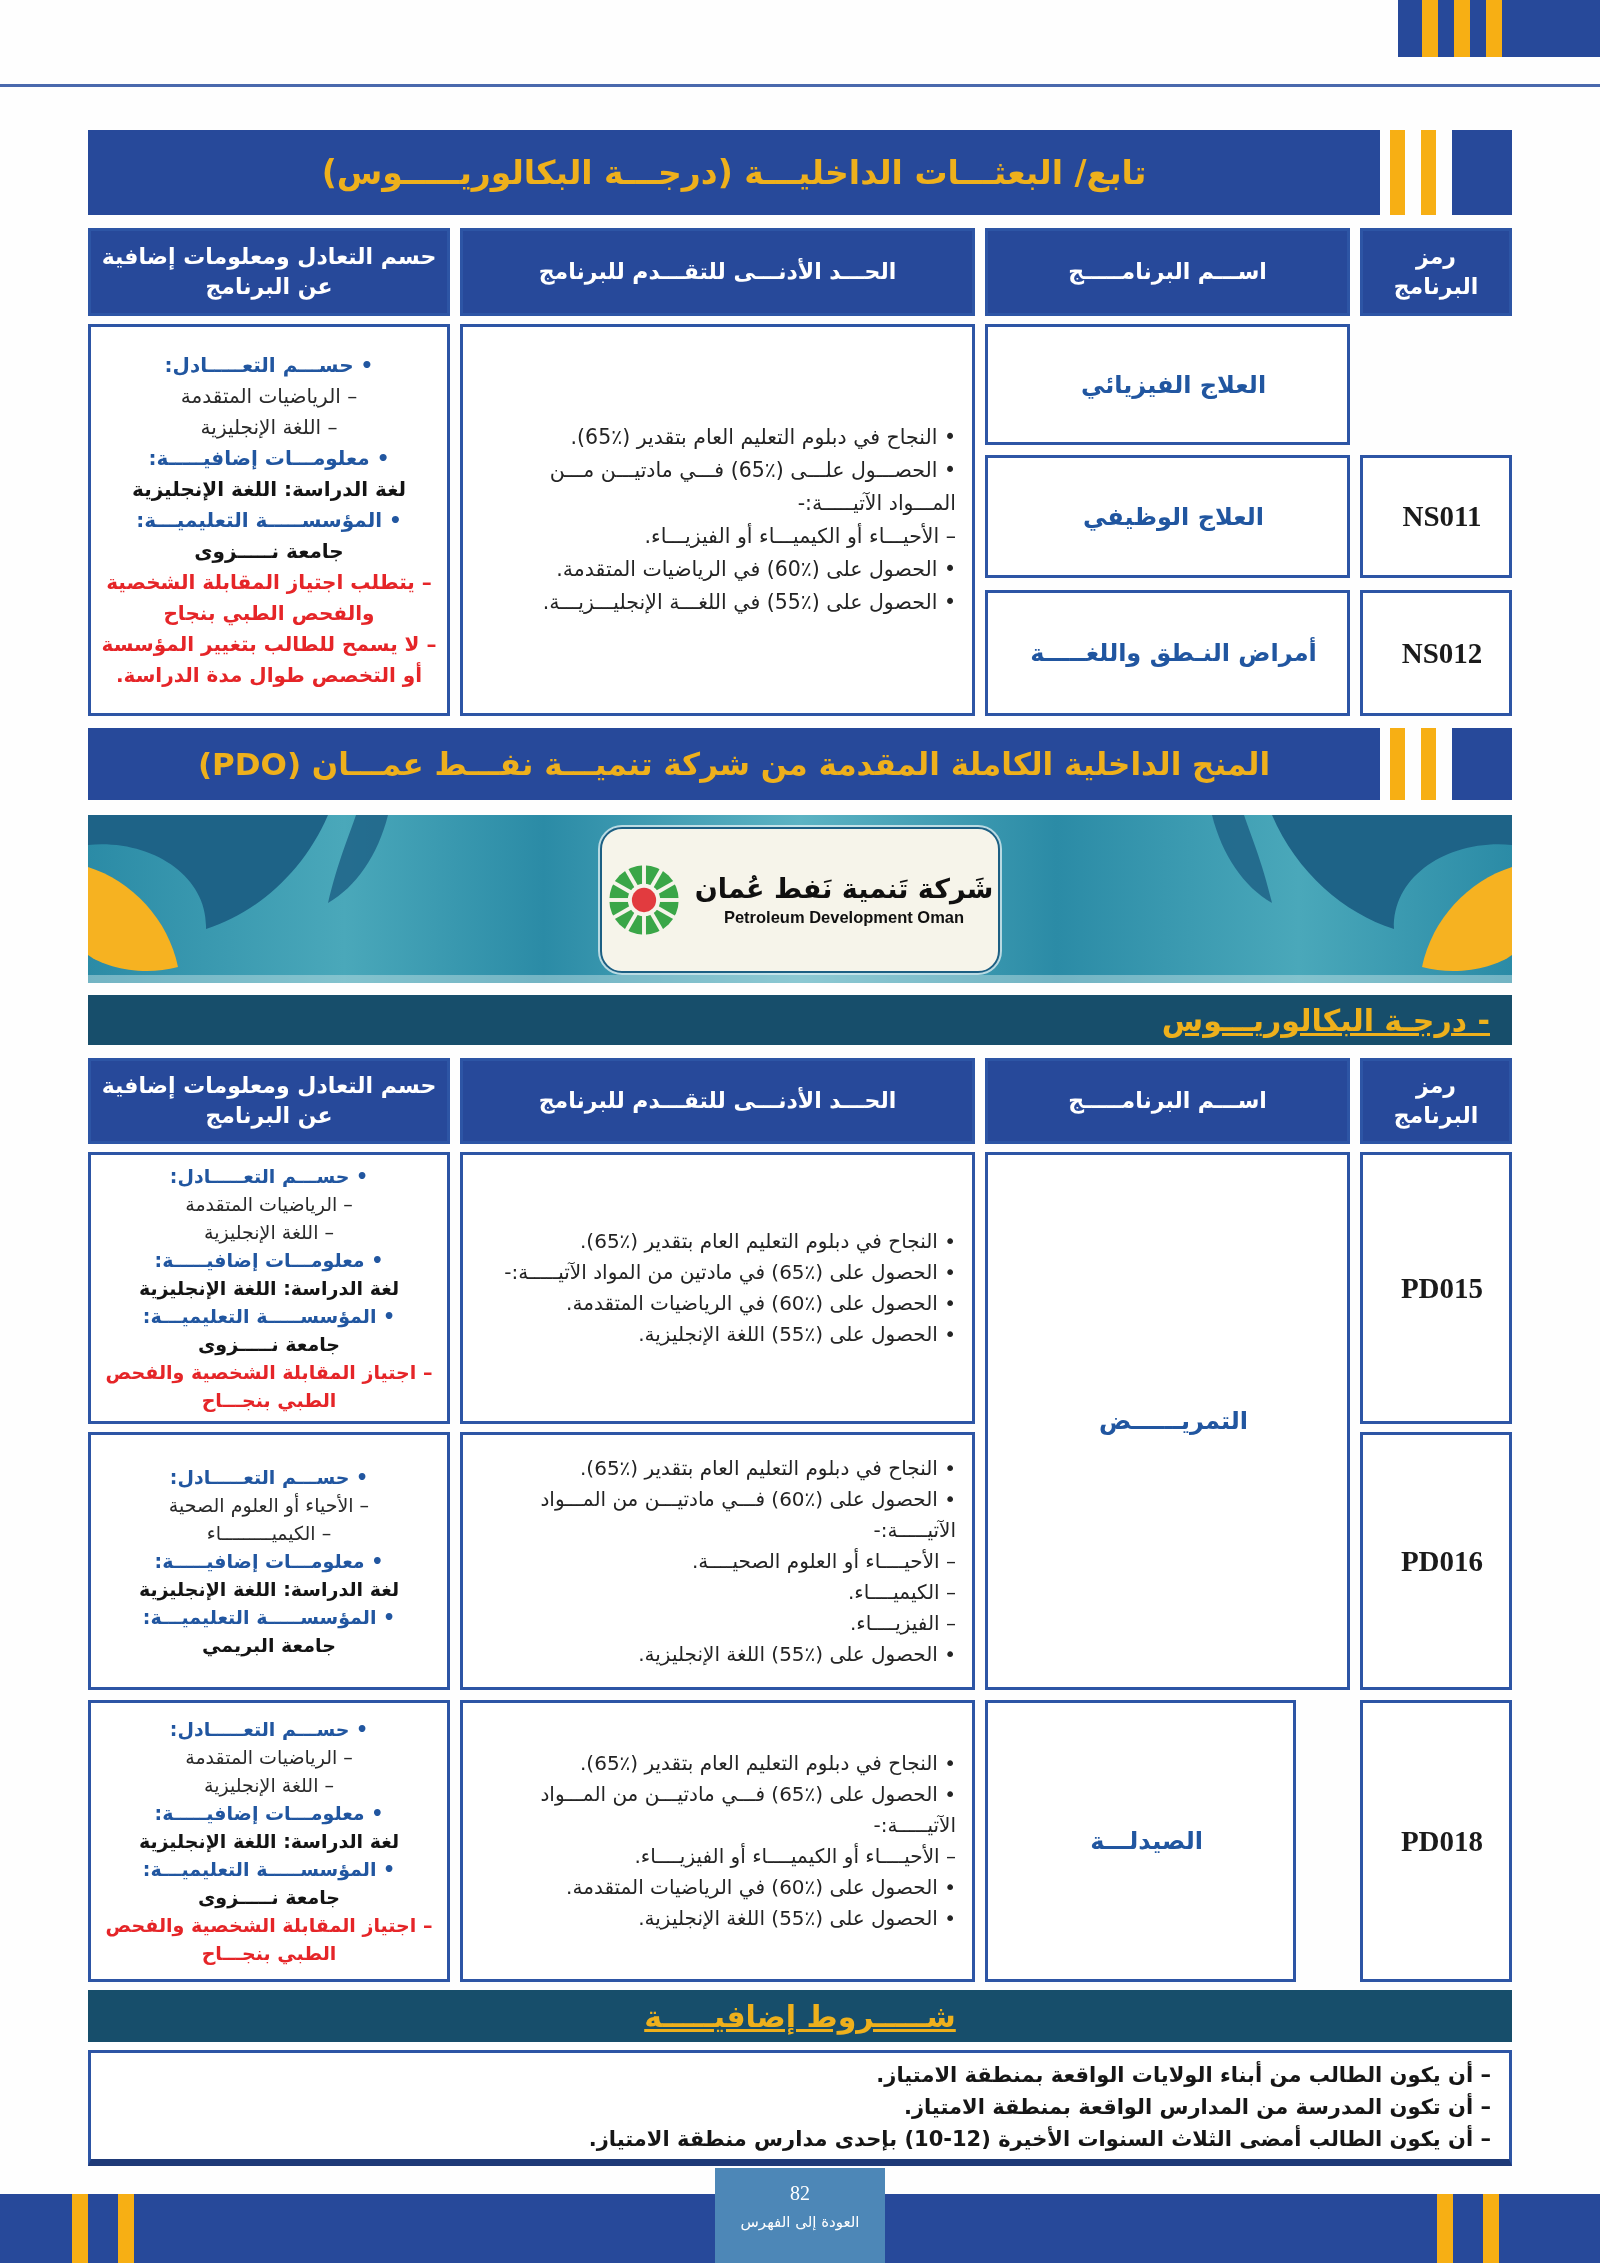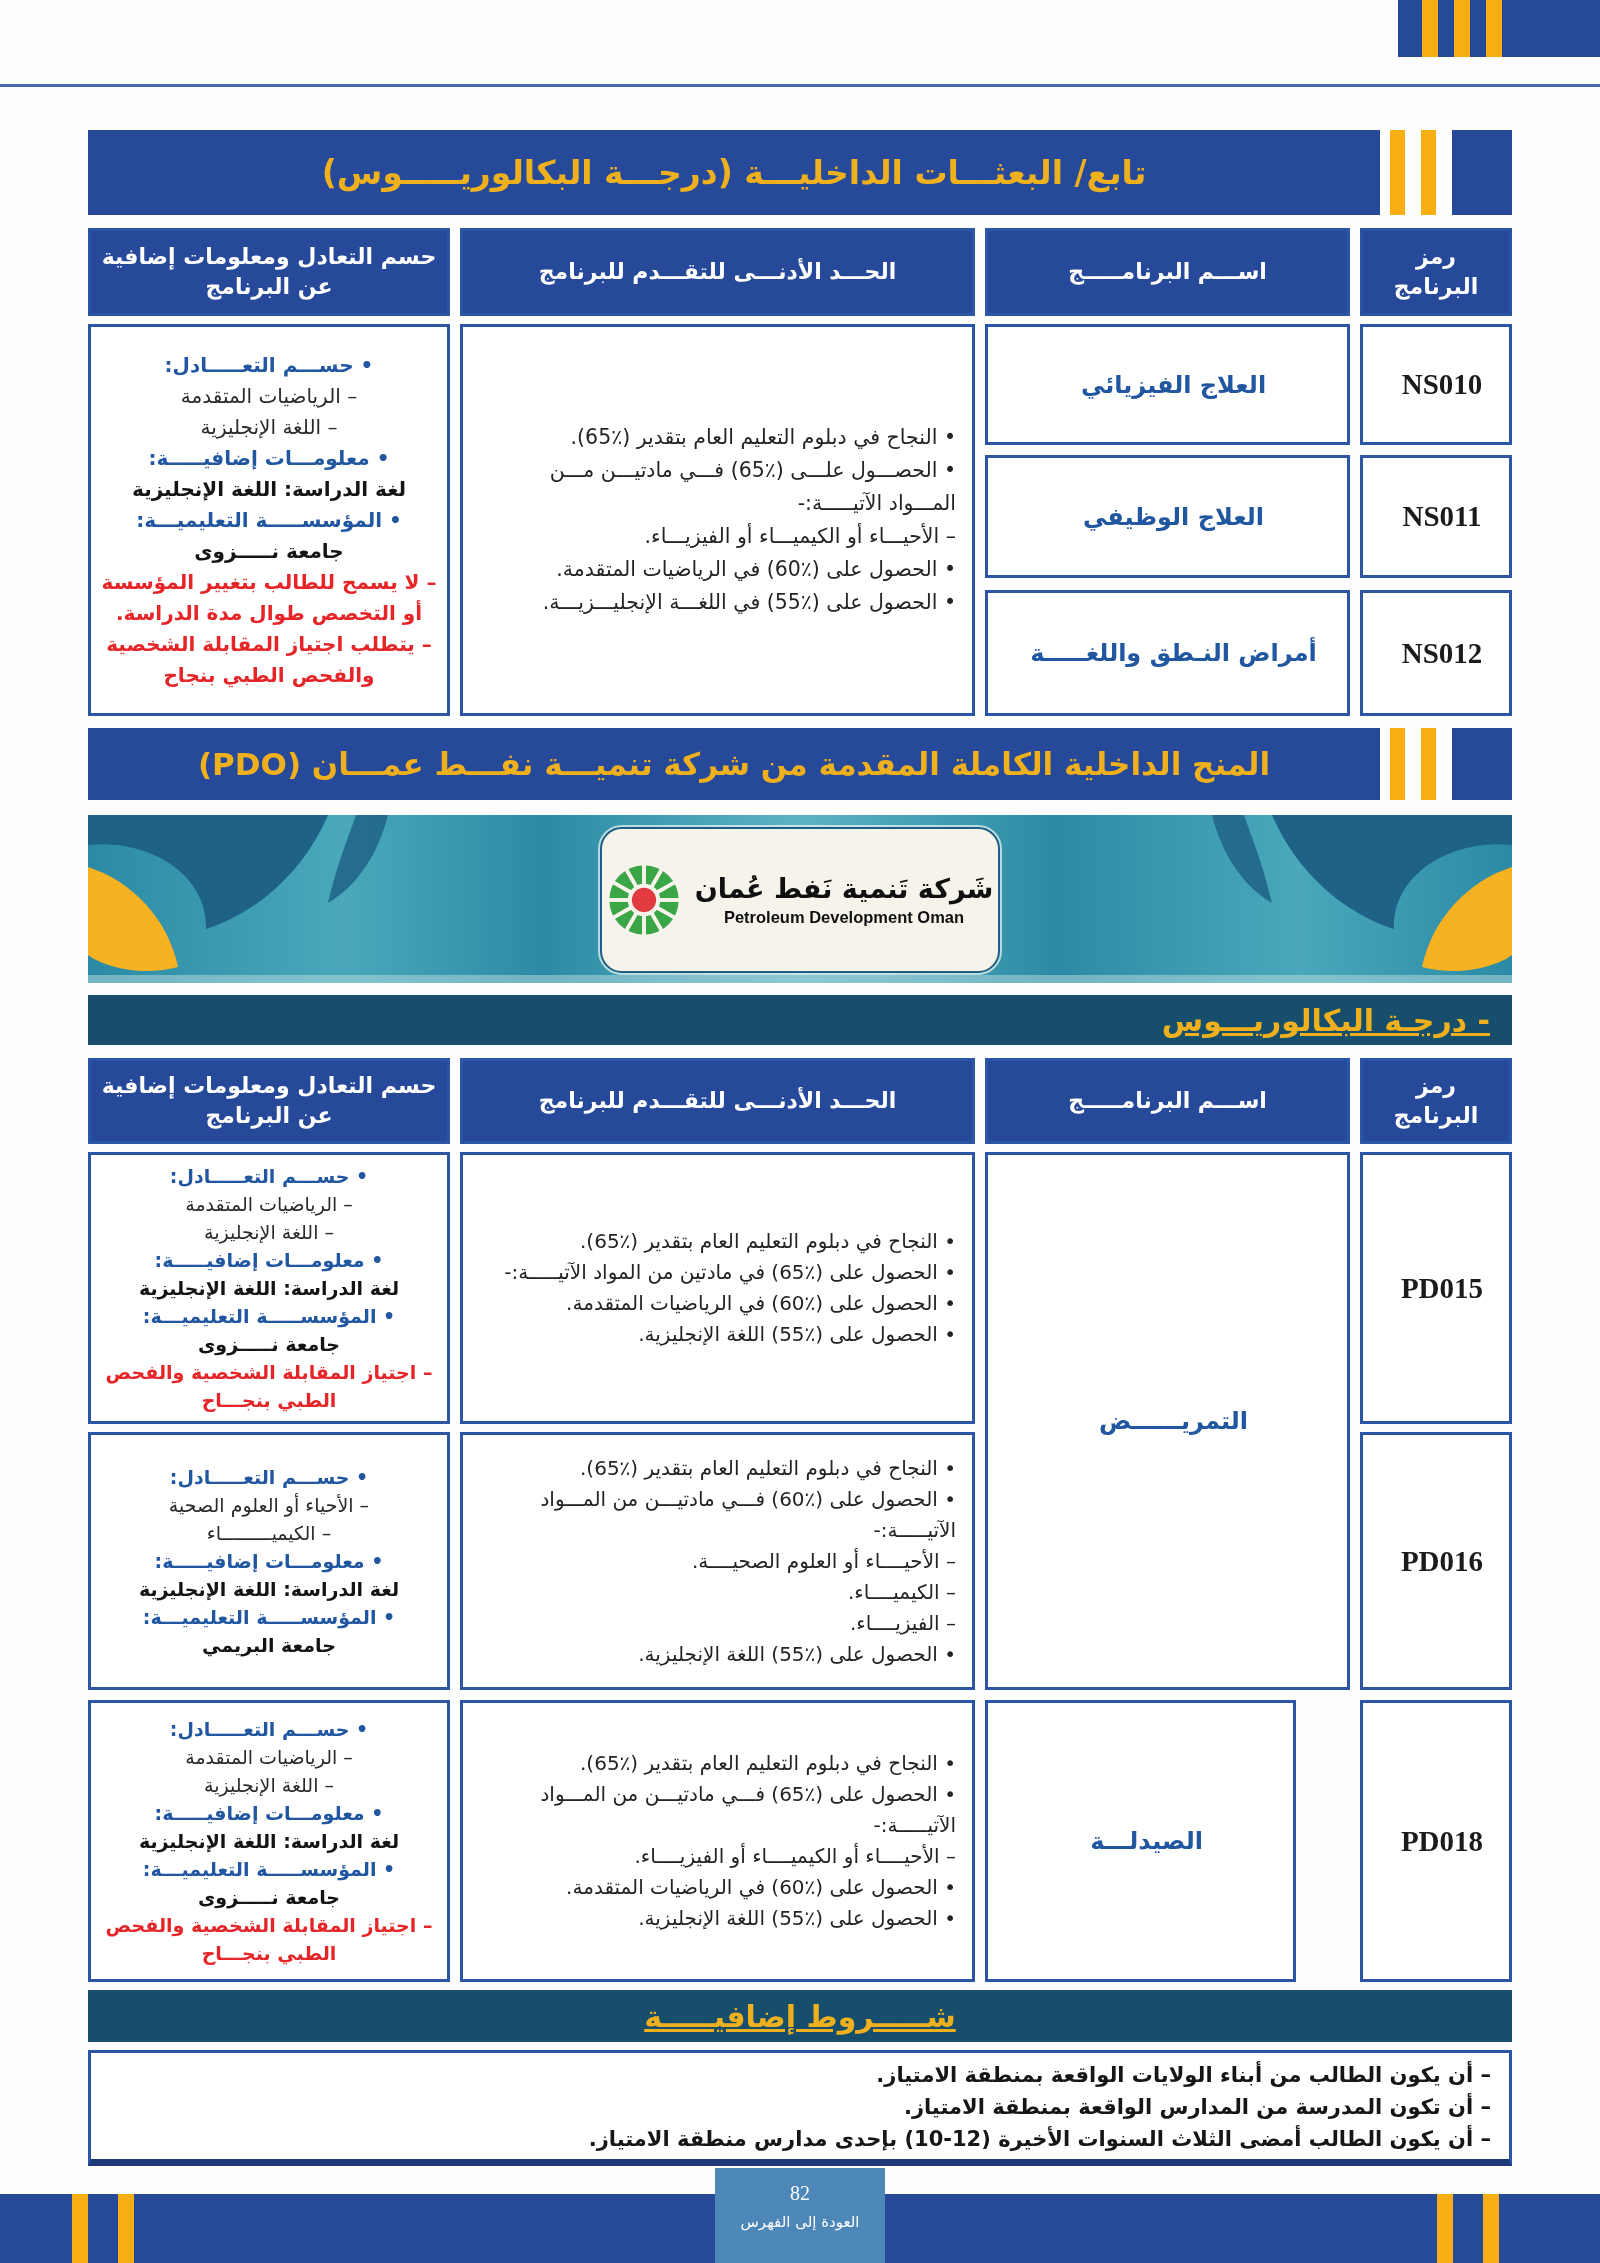--- a/index.html
+++ b/index.html
@@ -103,41 +103,38 @@
   </div>
 
   <div class="abs cell infolines" style="left:88px; top:324px; width:362px; height:392px;">
     <div class="ln ln-blue">• حســـم التعـــــادل:</div>
     <div class="ln ln-black">– الرياضيات المتقدمة</div>
     <div class="ln ln-black">– اللغة الإنجليزية</div>
     <div class="ln ln-blue">• معلومـــات إضافيـــــة:</div>
     <div class="ln ln-bblack">لغة الدراسة: اللغة الإنجليزية</div>
     <div class="ln ln-blue">• المؤسســـــة التعليميـــة:</div>
     <div class="ln ln-bblack">جامعة نـــــزوى</div>
+    <div class="ln ln-red">– يتطلب اجتياز المقابلة الشخصية والفحص الطبي بنجاح</div>
     <div class="ln ln-red">– لا يسمح للطالب بتغيير المؤسسة أو التخصص طوال مدة الدراسة.</div>
-    <div class="ln ln-red">– يتطلب اجتياز المقابلة الشخصية والفحص الطبي بنجاح</div>
   </div>
   <div class="abs cell minlines" style="left:460px; top:324px; width:515px; height:392px;">
     <div class="mn">• النجاح في دبلوم التعليم العام بتقدير (٪65).</div>
     <div class="mn">• الحصـــول علـــى (٪65) فـــي مادتيـــن مـــن المـــواد الآتيـــــة:-</div>
     <div class="mn">– الأحيـــاء أو الكيميـــاء أو الفيزيـــاء.</div>
     <div class="mn">• الحصول على (٪60) في الرياضيات المتقدمة.</div>
     <div class="mn">• الحصول على (٪55) في اللغـــة الإنجليـــزيـــة.</div>
   </div>
   <div class="abs cell namecell" style="left:985px; top:324px; width:365px; height:121px;">
     <span>العلاج الفيزيائي</span>
   </div>
   <div class="abs cell namecell" style="left:985px; top:455px; width:365px; height:123px;">
     <span>العلاج الوظيفي</span>
   </div>
   <div class="abs cell namecell" style="left:985px; top:590px; width:365px; height:126px;">
     <span>أمراض النـطق واللغـــــة</span>
-  </div>
-  <div class="abs cell codecell" style="left:1360px; top:324px; width:152px; height:121px;">
-    <span>NS010</span>
   </div>
   <div class="abs cell codecell" style="left:1360px; top:455px; width:152px; height:123px;">
     <span>NS011</span>
   </div>
   <div class="abs cell codecell" style="left:1360px; top:590px; width:152px; height:126px;">
     <span>NS012</span>
   </div>
 
   <div class="abs band" style="left:88px; top:728px; width:1292px; height:72px; font-size:31px;">
     <span>المنح الداخلية الكاملة المقدمة من شركة تنميـــة نفـــط عمـــان (PDO)</span>

